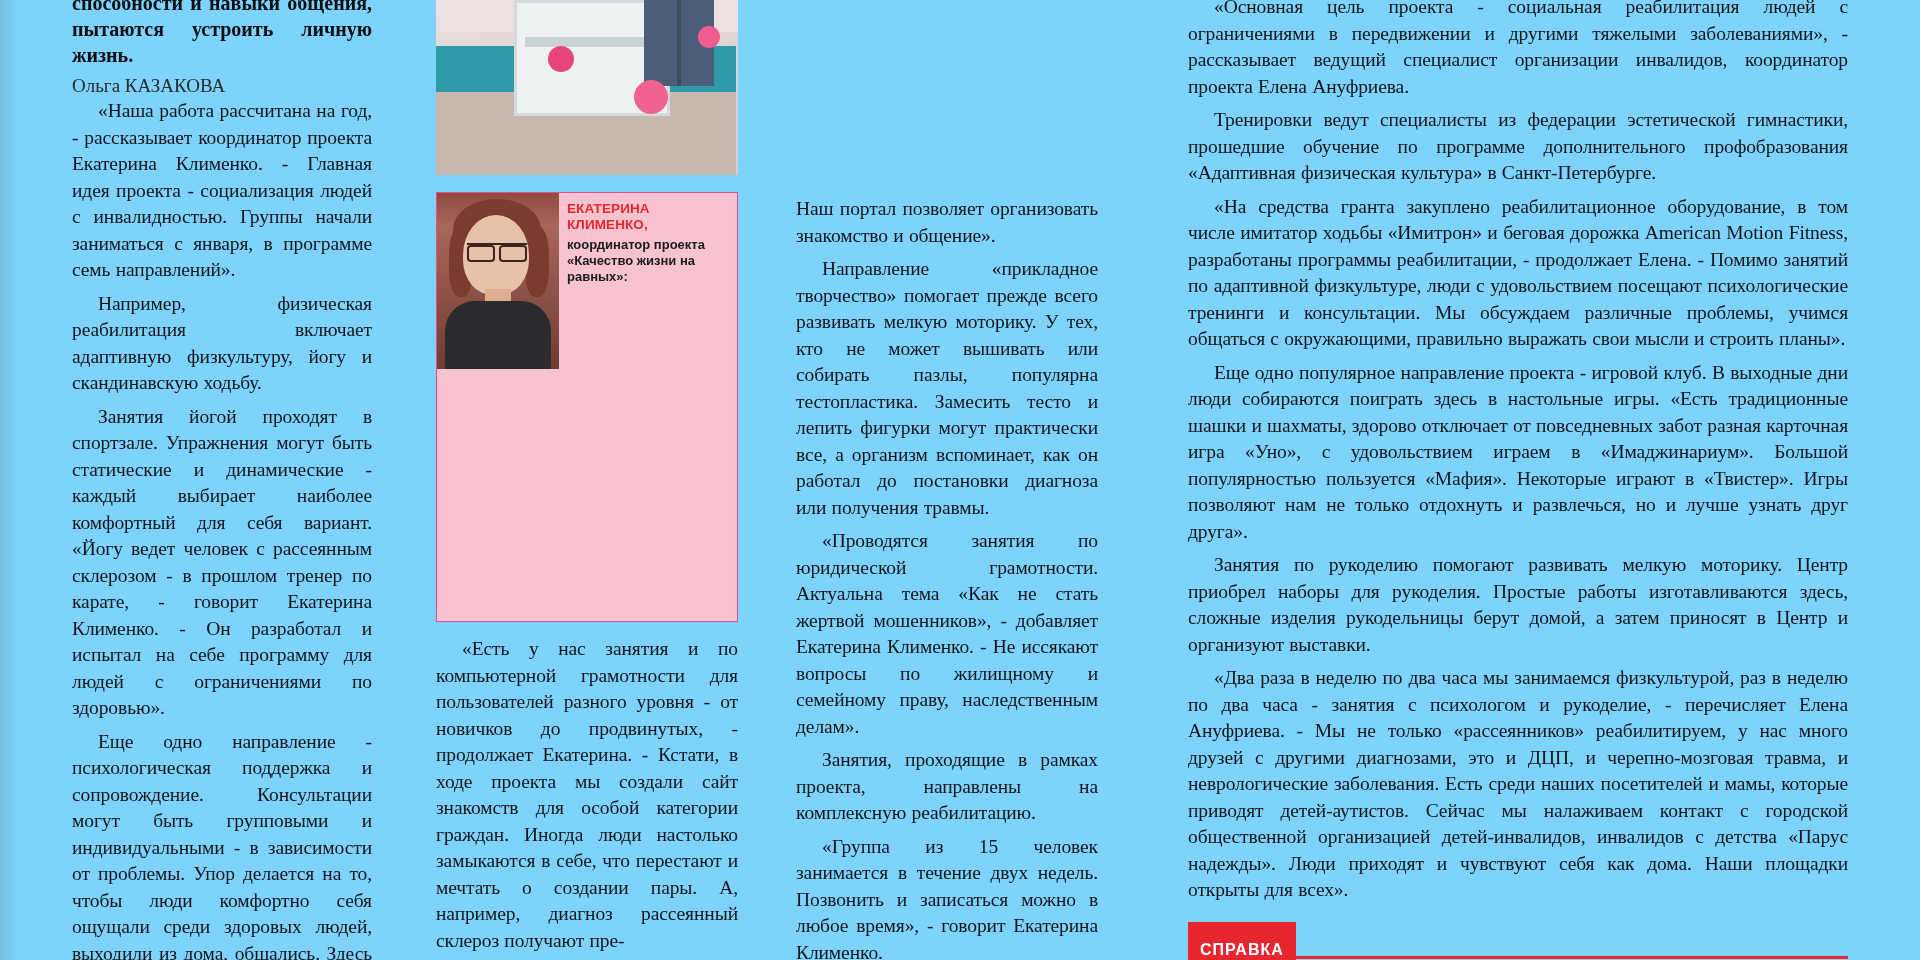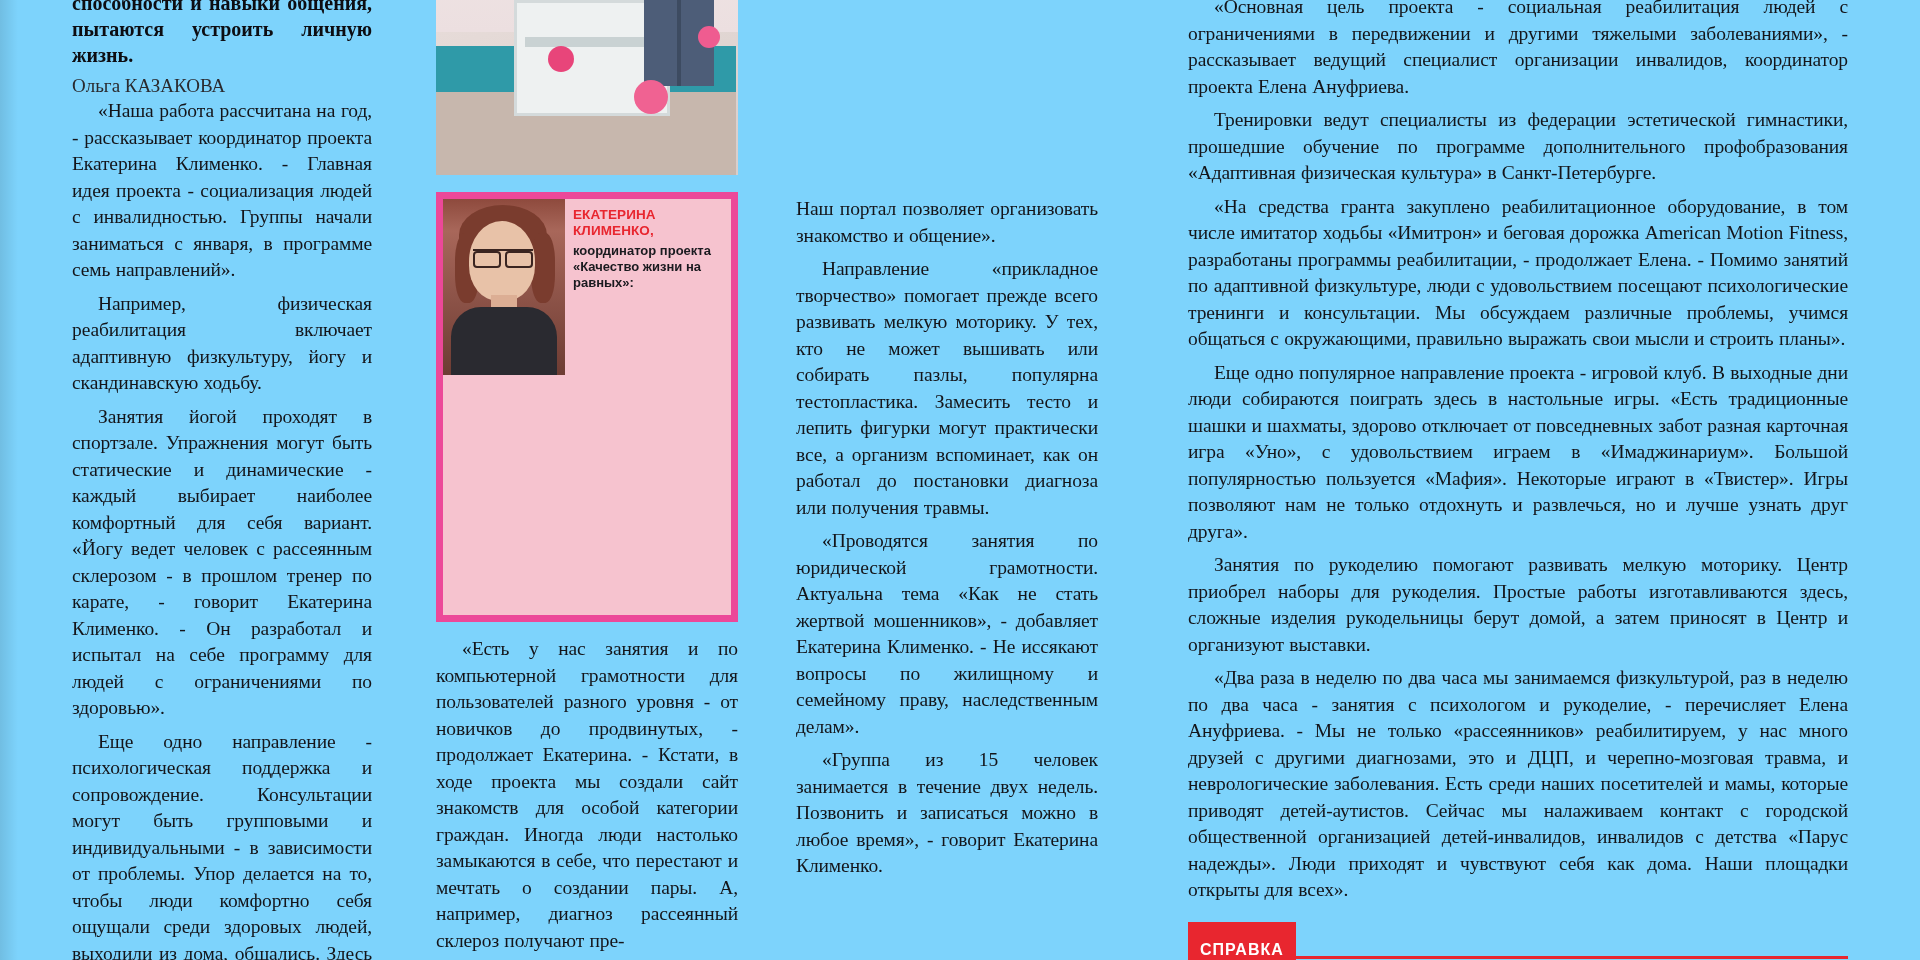--- a/index.html
+++ b/index.html
@@ -133,21 +133,21 @@
   }
 
   
   .profile-box {
     position: absolute;
     left: 436px;
     top: 192px;
     width: 302px;
     height: 430px;
     background: #f6c3cf;
-    border: 7px solid #ec4899;
+    border: 1px solid #ec4899;
     box-sizing: border-box;
     overflow: hidden;
   }
   .profile-photo {
     position: absolute;
     left: 0px;
     top: 0px;
     width: 122px;
     height: 176px;
     background: linear-gradient(180deg,#8e4a3d 0%, #a8675a 18%, #6d3c33 100%);
@@ -322,20 +322,21 @@
   </div>
 
   <div class="col" id="col2-text">
     <p class="body">«Есть у нас занятия и по компьютерной грамотности для пользователей разного уровня - от новичков до продвинутых, - продолжает Екатерина. - Кстати, в ходе проекта мы создали сайт знакомств для особой категории граждан. Иногда люди настолько замыкаются в себе, что перестают и мечтать о создании пары. А, например, диагноз рассеянный склероз получают пре-</p>
   </div>
 
   <div class="col" id="col3">
     <p class="body noindent">Наш портал позволяет организовать знакомство и общение».</p>
     <p class="body">Направление «прикладное творчество» помогает прежде всего развивать мелкую моторику. У тех, кто не может вышивать или собирать пазлы, популярна тестопластика. Замесить тесто и лепить фигурки могут практически все, а организм вспоминает, как он работал до постановки диагноза или получения травмы.</p>
     <p class="body">«Проводятся занятия по юридической грамотности. Актуальна тема «Как не стать жертвой мошенников», - добавляет Екатерина Клименко. - Не иссякают вопросы по жилищному и семейному праву, наследственным делам».</p>
+    <p class="body">Занятия, проходящие в рамках проекта, направлены на комплексную реабилитацию.</p>
     <p class="body">«Группа из 15 человек занимается в течение двух недель. Позвонить и записаться можно в любое время», - говорит Екатерина Клименко.</p>
 
   </div>
 
   <div class="col" id="col4">
     <p class="body">«Основная цель проекта - социальная реабилитация людей с ограничениями в передвижении и другими тяжелыми заболеваниями», - рассказывает ведущий специалист организации инвалидов, координатор проекта Елена Ануфриева.</p>
     <p class="body">Тренировки ведут специалисты из федерации эстетической гимнастики, прошедшие обучение по программе дополнительного профобразования «Адаптивная физическая культура» в Санкт-Петербурге.</p>
     <p class="body">«На средства гранта закуплено реабилитационное оборудование, в том числе имитатор ходьбы «Имитрон» и беговая дорожка American Motion Fitness, разработаны программы реабилитации, - продолжает Елена. - Помимо занятий по адаптивной физкультуре, люди с удовольствием посещают психологические тренинги и консультации. Мы обсуждаем различные проблемы, учимся общаться с окружающими, правильно выражать свои мысли и строить планы».</p>
     <p class="body">Еще одно популярное направление проекта - игровой клуб. В выходные дни люди собираются поиграть здесь в настольные игры. «Есть традиционные шашки и шахматы, здорово отключает от повседневных забот разная карточная игра «Уно», с удовольствием играем в «Имаджинариум». Большой популярностью пользуется «Мафия». Некоторые играют в «Твистер». Игры позволяют нам не только отдохнуть и развлечься, но и лучше узнать друг друга».</p>
     <p class="body">Занятия по рукоделию помогают развивать мелкую моторику. Центр приобрел наборы для рукоделия. Простые работы изготавливаются здесь, сложные изделия рукодельницы берут домой, а затем приносят в Центр и организуют выставки.</p>

